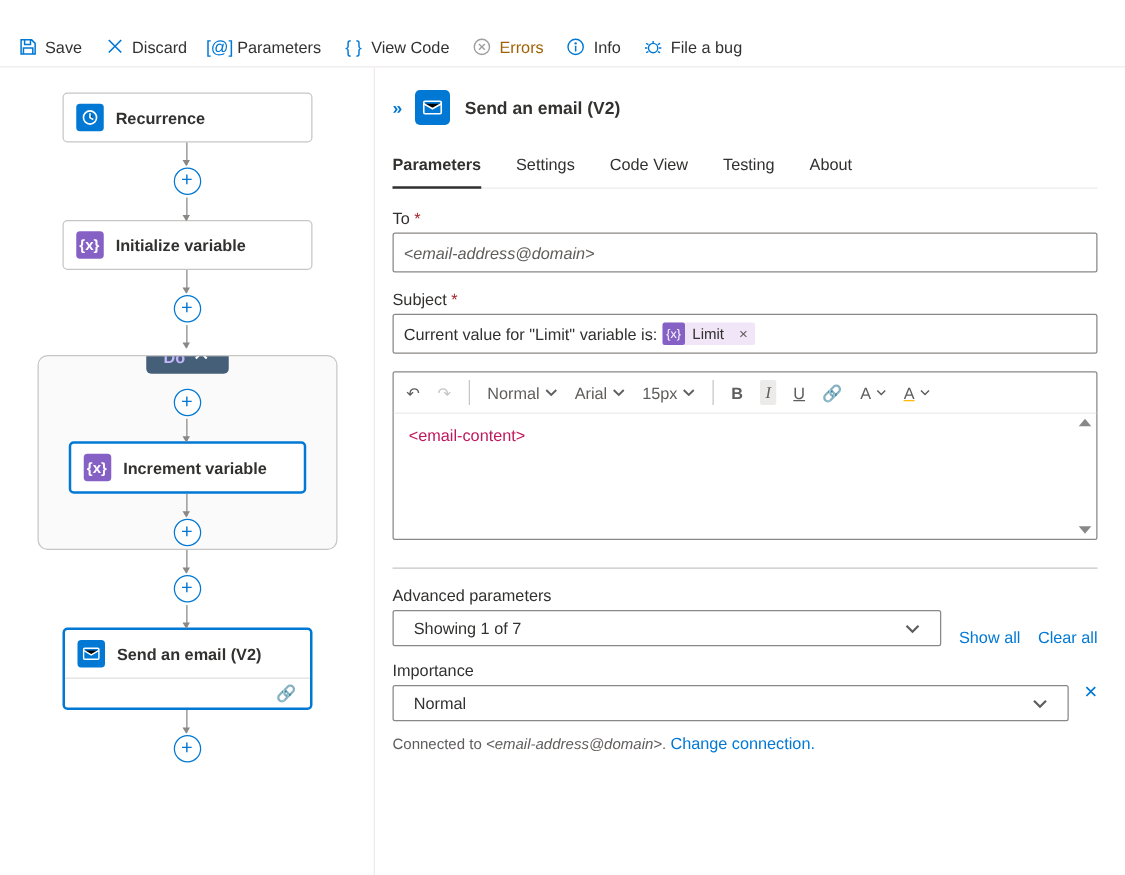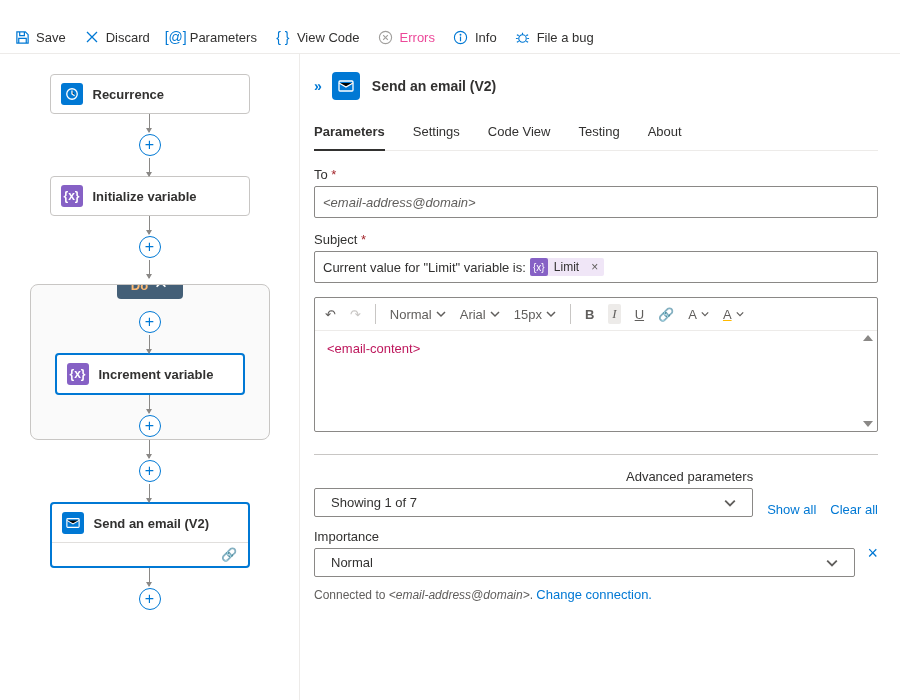--- a/index.html
+++ b/index.html
@@ -1,34 +1,34 @@
 <!DOCTYPE html>
 <html><head>
 <meta charset="utf-8">
 <style>
   * { box-sizing: border-box; margin: 0; padding: 0; }
   body { font-family: "Segoe UI", Arial, sans-serif; font-size: 13px; color: #323130; background: #fff; width: 900px; height: 700px; overflow: hidden; }
   .toolbar { display: flex; align-items: center; padding: 8px 14px; border-bottom: 1px solid #edebe9; gap: 18px; }
   .tb-btn { display: flex; align-items: center; gap: 6px; cursor: pointer; color: #323130; margin-top: 21px; }
-  .tb-btn.disabled { color: #ec4899; cursor: default; }
+  .tb-btn.disabled { color: #a16207; cursor: default; }
   .tb-icon { width: 16px; height: 16px; display: inline-flex; align-items: center; justify-content: center; color: #0078d4; font-size: 14px; }
   .tb-btn.disabled .tb-icon { color: #a19f9d; }
   .main { display: flex; height: calc(700px - 42px); }
   .canvas { width: 300px; border-right: 1px solid #edebe9; padding: 20px 10px; overflow-y: auto; }
   .flow-col { display: flex; flex-direction: column; align-items: center; }
   .node { width: 200px; background: #fff; border: 1px solid #c8c6c4; border-radius: 4px; display: flex; align-items: center; padding: 8px 10px; gap: 10px; font-size: 13px; font-weight: 600; }
   .node.selected { border: 2px solid #0078d4; }
   .node-icon { width: 22px; height: 22px; border-radius: 3px; display: flex; align-items: center; justify-content: center; color: #fff; font-size: 12px; }
   .ic-blue { background: #0078d4; }
   .ic-purple { background: #8661c5; }
   .conn { width: 1px; height: 18px; background: #8a8886; position: relative; }
   .conn::after { content: ''; position: absolute; bottom: -1px; left: -3px; border-left: 3.5px solid transparent; border-right: 3.5px solid transparent; border-top: 5px solid #8a8886; }
   .plus { width: 22px; height: 22px; border: 1px solid #0078d4; border-radius: 50%; color: #0078d4; display: flex; align-items: center; justify-content: center; font-size: 16px; background: #fff; cursor: pointer; margin: 2px 0; }
   .loop-box { width: 240px; border: 1px solid #c8c6c4; border-radius: 8px; background: #fafafa; display: flex; flex-direction: column; align-items: center; padding-bottom: 0; margin-top: 6px; overflow: hidden; }
-  .loop-head { width: 66px; height: 28px; background: #445f77; color: #fdba74; display: flex; align-items: center; justify-content: center; gap: 6px; border-radius: 4px; margin-top: -14px; font-size: 13px; font-weight: 600; }
+  .loop-head { width: 66px; height: 28px; background: #445f77; color: #c4b5fd; display: flex; align-items: center; justify-content: center; gap: 6px; border-radius: 4px; margin-top: -14px; font-size: 13px; font-weight: 600; }
   .loop-foot { width: 100%; height: 38px; background: #445f77; color: #fff; display: flex; align-items: center; padding: 0 14px; gap: 10px; font-weight: 600; justify-content: space-between; margin-top: 14px; }
   .chev { width: 14px; height: 14px; }
   .email-node { width: 200px; border: 2px solid #0078d4; border-radius: 4px; overflow: hidden; }
   .email-head { display: flex; align-items: center; padding: 8px 10px; gap: 10px; font-weight: 600; }
   .email-sub { border-top: 1px solid #e1dfdd; display:flex; justify-content:flex-end; padding: 4px 10px; color:#605e5c; }
   
   .panel { flex: 1; padding: 18px 22px 18px 14px; overflow-y: auto; }
   .panel-head { display: flex; align-items: center; gap: 12px; margin-bottom: 18px; }
   .collapse { color: #0078d4; font-weight: 700; cursor: pointer; letter-spacing: -2px; font-size: 14px;}
   .panel-title-icon { width: 28px; height: 28px; background: #0078d4; border-radius: 4px; display:flex; align-items:center; justify-content:center; color:#fff; }
@@ -48,21 +48,21 @@
   .rte { border: 1px solid #8a8886; border-radius: 2px; }
   .rte-bar { display:flex; align-items:center; padding: 6px 10px; gap: 14px; color:#605e5c; font-size: 13px; border-bottom: 1px solid #edebe9; }
   .rte-sep { width:1px; height:20px; background:#c8c6c4; }
   .rte-btn { cursor:pointer; display:flex; align-items:center; gap:4px; }
   .rte-btn.sel { background:#edebe9; padding:2px 4px; border-radius:2px; }
   .rte-body { min-height: 100px; padding: 10px 12px; color:#be185d; position:relative; }
   .scroll-tri { position:absolute; right:4px; width:0; height:0; border-left:5px solid transparent; border-right:5px solid transparent; }
   .tri-up { top:4px; border-bottom:6px solid #8a8886; }
   .tri-down { bottom:4px; border-top:6px solid #8a8886; }
   .divider { border-top:1px solid #c8c6c4; margin: 22px 0 14px 0; }
-  .adv-row { display:flex; align-items:flex-end; gap:14px;text-align:right; }
+  .adv-row { display:flex; align-items:flex-end; gap:14px; }
   .select { border:1px solid #8a8886; border-radius:2px; padding:6px 16px; display:flex; justify-content:space-between; align-items:center; cursor:pointer; }
   .link { color:#0078d4; cursor:pointer; font-size:13px; }
   .imp-row { display:flex; align-items:center; gap:12px; margin-top:12px; }
   .close-x { color:#0078d4; font-size:18px; cursor:pointer; }
   .conn-text { font-size:12px; color:#605e5c; margin-top:10px; }
   .conn-text .em { font-style:italic; }
   svg { display:block; }
 </style>
 </head>
 <body>

